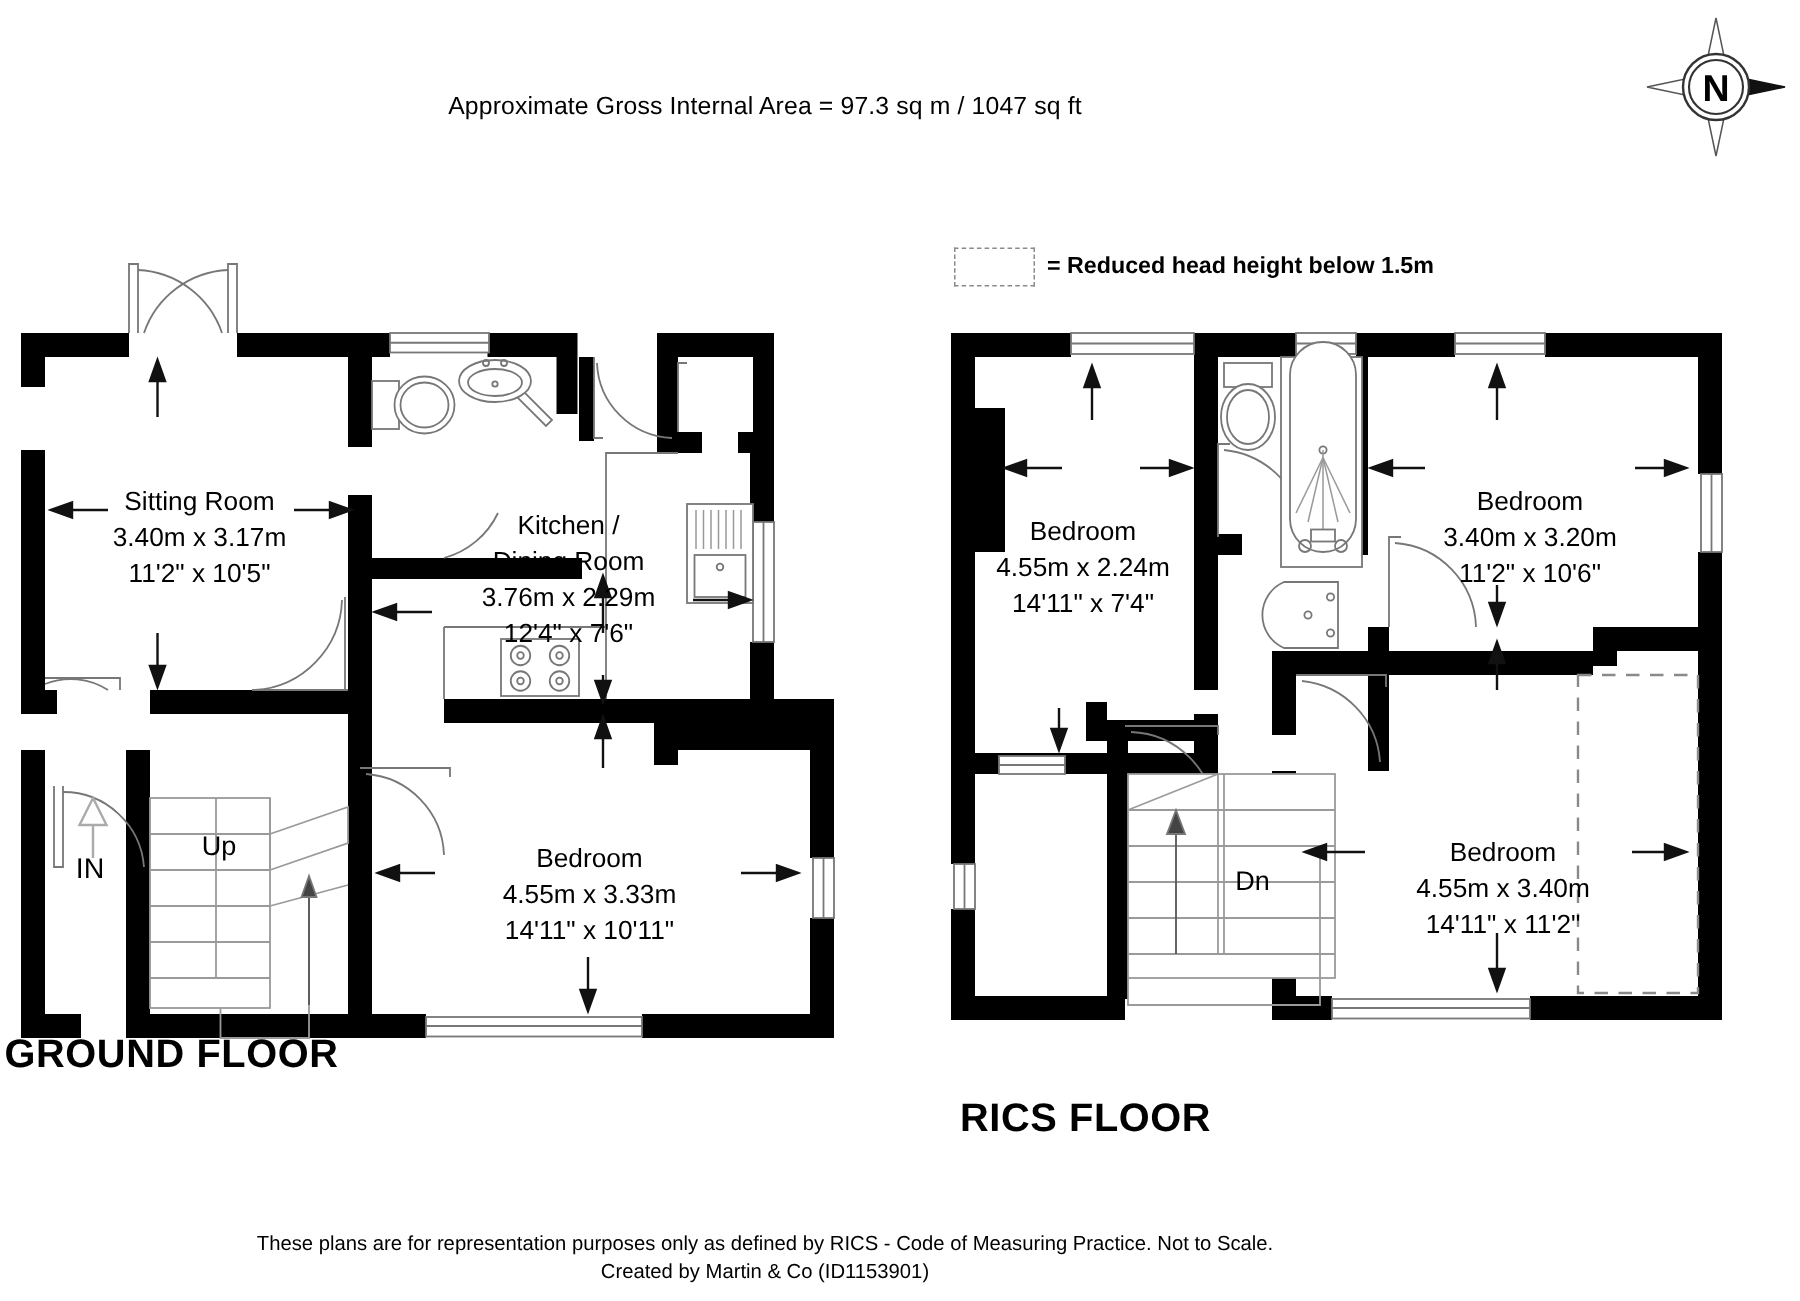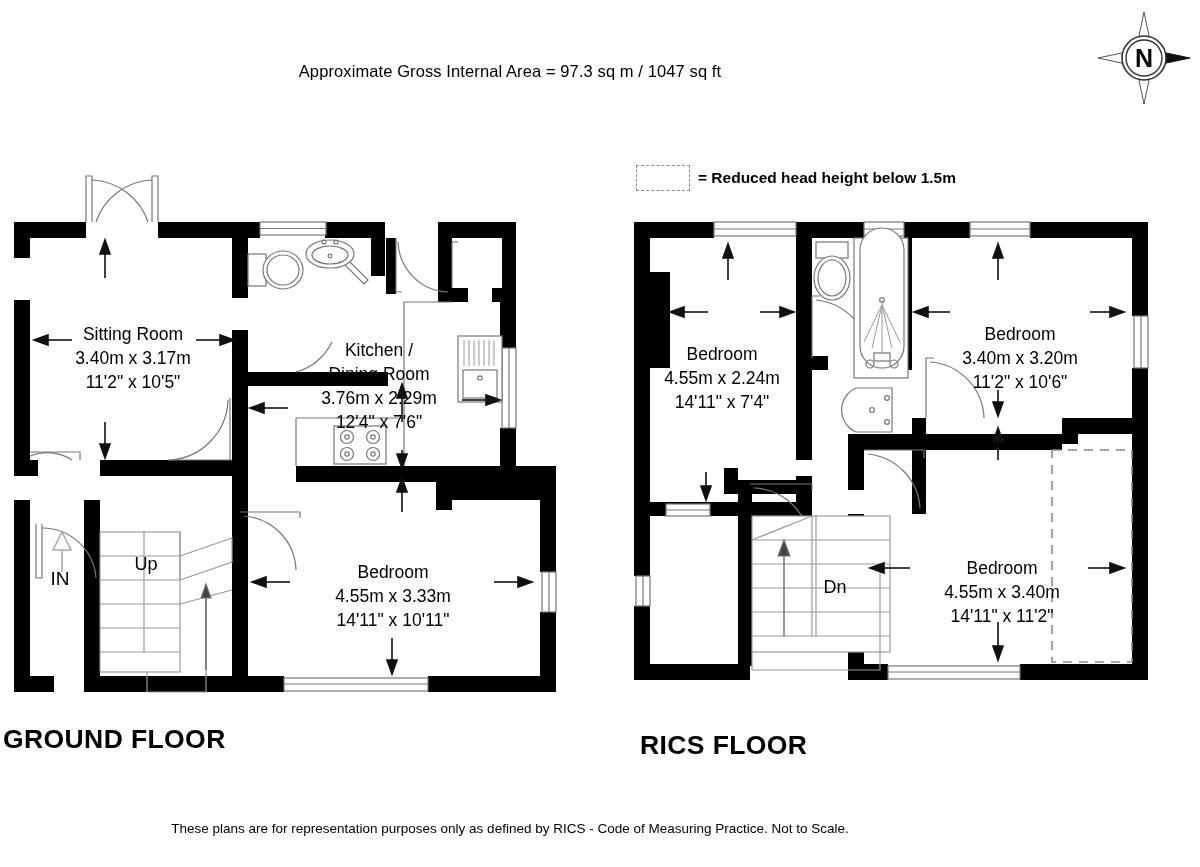--- a/index.html
+++ b/index.html
@@ -6,21 +6,21 @@
   body{width:1200px;height:867px;position:relative;font-family:"Liberation Sans",sans-serif;color:#000;overflow:hidden;}
   .page{position:absolute;inset:0;}
   #area-title{position:absolute;left:0;top:62px;width:1200px;text-align:center;font-size:16.5px;letter-spacing:.1px;}
   
   #area-title{left:-90px;}
   #legend{position:absolute;left:636px;top:165px;display:flex;align-items:center;gap:8px;}
   #legend .swatch{width:52px;height:24px;border:1.5px dashed #8a8a8a;background:#fff;display:block;}
   #legend .ltext{font-size:15.5px;font-weight:bold;}
   #compass{position:absolute;left:1092px;top:6px;width:104px;height:104px;}
   .floor-title{position:absolute;font-size:26.5px;font-weight:bold;letter-spacing:.4px;}
-  #ground-title{left:3px;top:724px;}
+  #ground-title{left:3px;top:687px;}
   #first-title{left:640px;top:730px;}
   #footer{position:absolute;left:0;top:819px;width:1020px;text-align:center;font-size:13.5px;line-height:19px;}
   .plan{position:absolute;}
   #plan-ground{left:0;top:160px;width:600px;height:570px;}
   #plan-first{left:620px;top:150px;width:580px;height:580px;}
   .rmlabel{font-family:"Liberation Sans",sans-serif;}
 </style>
 </head>
 <body>
 
@@ -445,15 +445,16 @@
       <text x="382" y="472">14'11" x 11'2"</text>
     </g>
     <text x="215" y="443" text-anchor="middle" font-family="Liberation Sans, sans-serif" font-size="18" fill="#000">Dn</text>
   </svg>
 
   <div id="ground-title" class="floor-title">GROUND FLOOR</div>
   <div id="first-title" class="floor-title">RICS FLOOR</div>
 
   <div id="footer">
     <div>These plans are for representation purposes only as defined by RICS - Code of Measuring Practice. Not to Scale.</div>
+    <div>Created by Martin &amp; Co (ID1153901)</div>
   </div>
 
 </div>
 
 </body></html>

